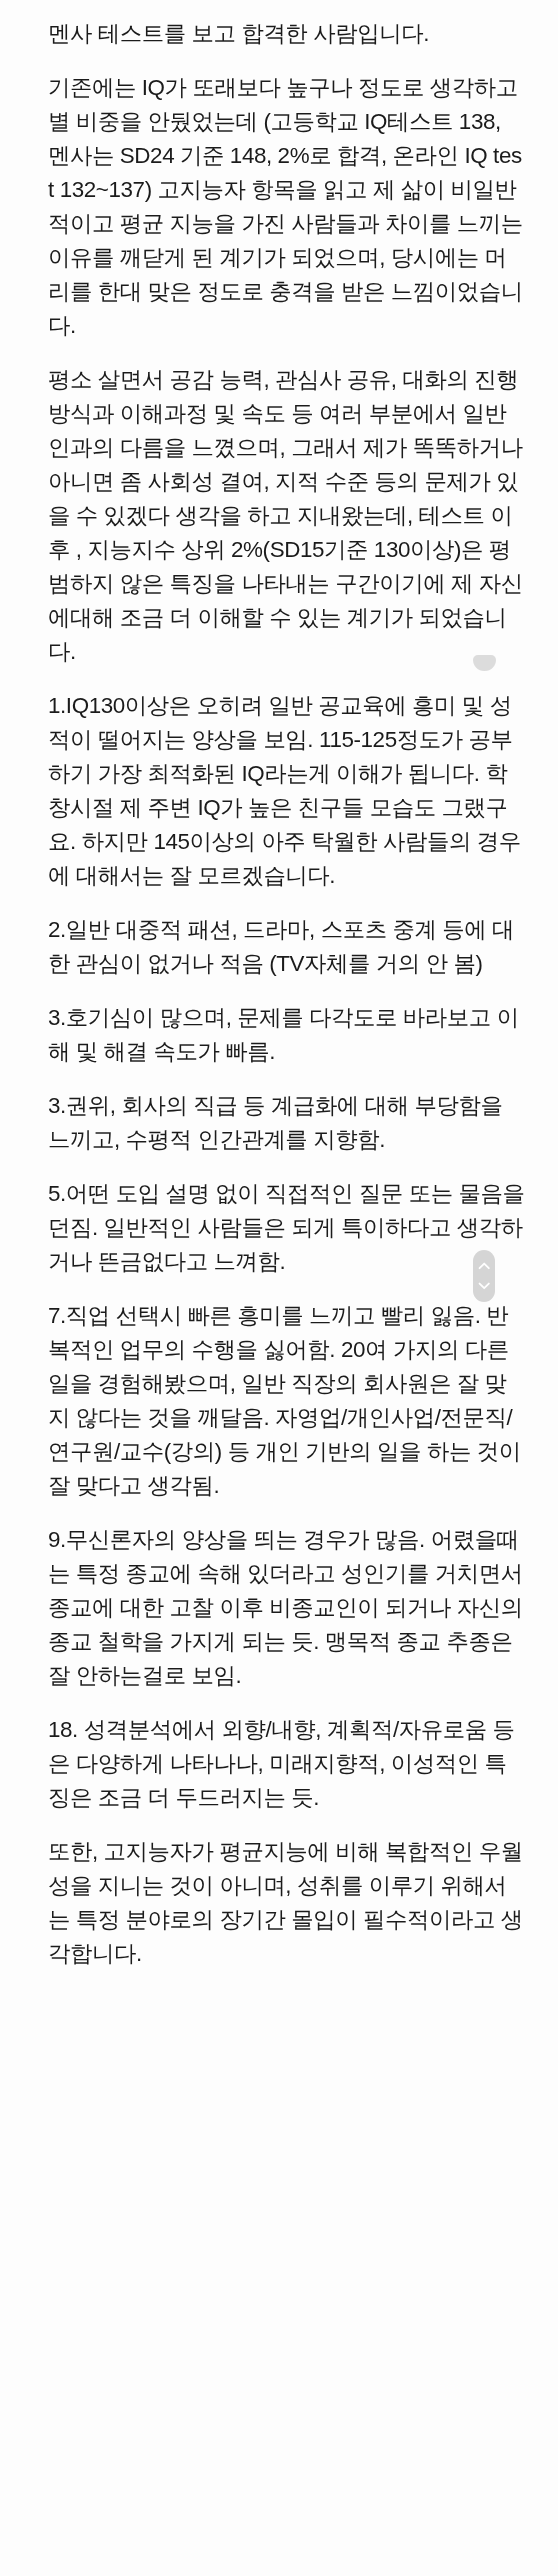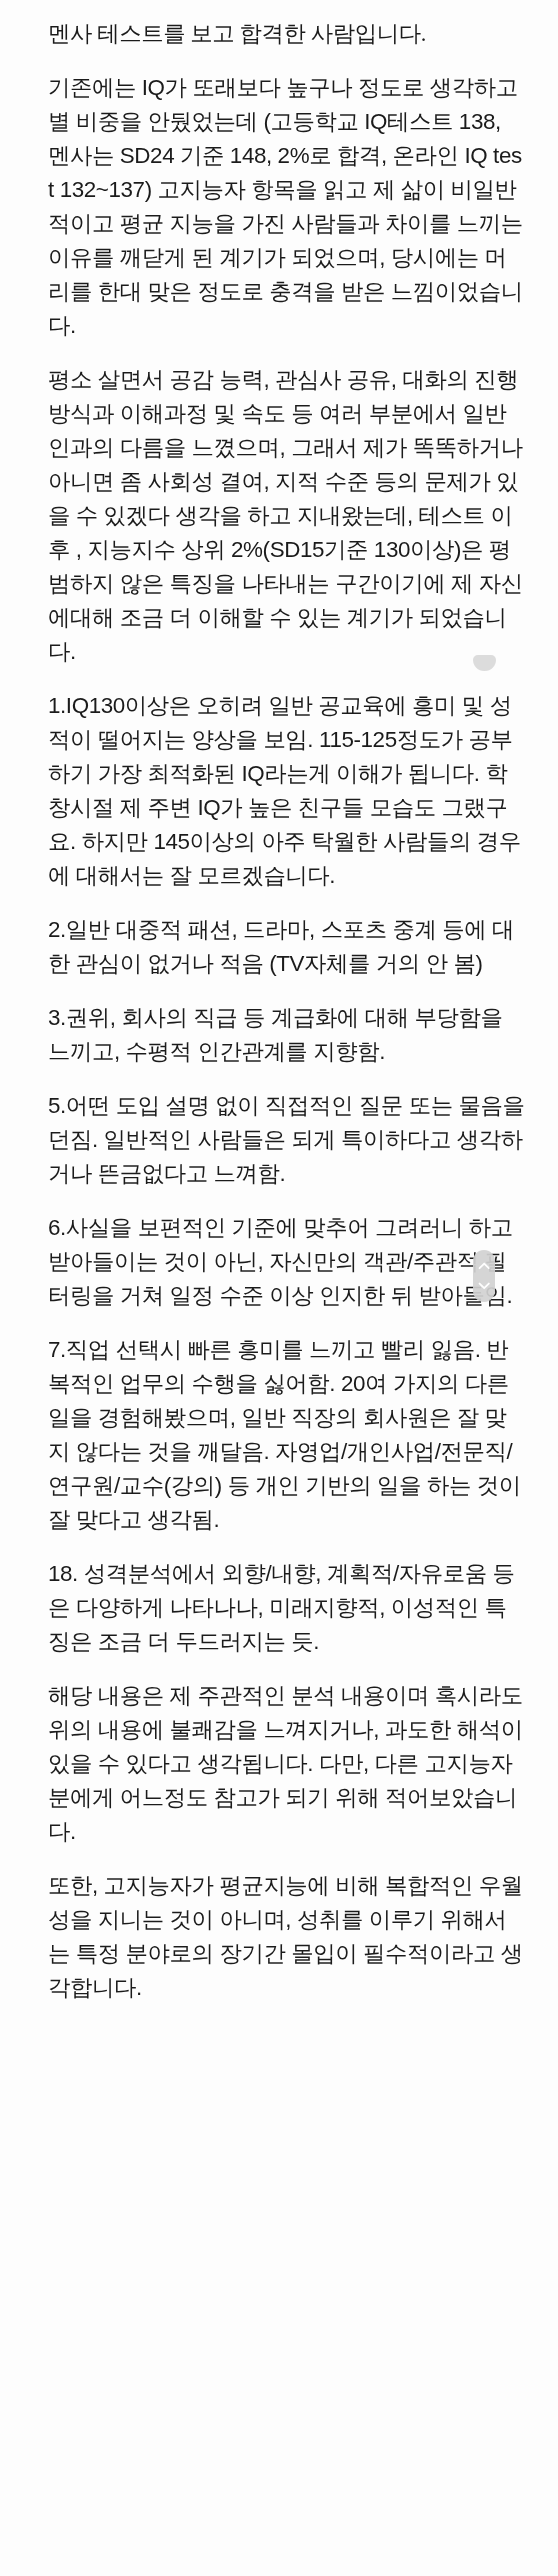--- a/index.html
+++ b/index.html
@@ -26,21 +26,20 @@
   .page p {
     margin: 0 0 20px 0;
   }
   .page p.gap-lg {
     margin-top: 12.4px;
   }
   .doc-title {
     font-size: 22.4px;
     line-height: 34px;
     margin-bottom: 26px;
-    font-family: Liberation Serif, serif;
   }
   
   .scroll-hint {
     position: absolute;
     left: 473px;
     top: 655px;
     width: 23px;
     height: 16.2px;
     background: #d3d3d3;
     opacity: 0.8;
@@ -74,26 +73,26 @@
 </style>
 </head>
 <body>
 
 <div class="page">
   <p class="doc-title">멘사 테스트를 보고 합격한 사람입니다.</p>
   <p>기존에는 IQ가 또래보다 높구나 정도로 생각하고 별 비중을 안뒀었는데 (고등학교 IQ테스트 138, 멘사는 SD24 기준 148, 2%로 합격, 온라인 IQ test 132~137) 고지능자 항목을 읽고 제 삶이 비일반적이고 평균 지능을 가진 사람들과 차이를 느끼는 이유를 깨닫게 된 계기가 되었으며, 당시에는 머리를 한대 맞은 정도로 충격을 받은 느낌이었습니다.</p>
   <p>평소 살면서 공감 능력, 관심사 공유, 대화의 진행 방식과 이해과정 및 속도 등 여러 부분에서 일반인과의 다름을 느꼈으며, 그래서 제가 똑똑하거나 아니면 좀 사회성 결여, 지적 수준 등의 문제가 있을 수 있겠다 생각을 하고 지내왔는데, 테스트 이후 , 지능지수 상위 2%(SD15기준 130이상)은 평범하지 않은 특징을 나타내는 구간이기에 제 자신에대해 조금 더 이해할 수 있는 계기가 되었습니다.</p>
   <p>1.IQ130이상은 오히려 일반 공교육에 흥미 및 성적이 떨어지는 양상을 보임.  115-125정도가 공부하기 가장 최적화된 IQ라는게 이해가 됩니다.  학창시절 제 주변 IQ가 높은 친구들 모습도 그랬구요.  하지만 145이상의 아주 탁월한 사람들의 경우에 대해서는 잘 모르겠습니다.</p>
   <p>2.일반 대중적 패션, 드라마, 스포츠 중계 등에 대한 관심이 없거나 적음 (TV자체를 거의 안 봄)</p>
+  <p class="gap-lg">3.호기심이 많으며, 문제를 다각도로 바라보고 이해 및 해결 속도가 빠름.</p>
   <p>3.권위, 회사의 직급 등 계급화에 대해 부당함을 느끼고, 수평적 인간관계를 지향함.</p>
   <p>5.어떤 도입 설명 없이 직접적인 질문 또는 물음을 던짐. 일반적인 사람들은 되게 특이하다고 생각하거나 뜬금없다고 느껴함.</p>
-  <p>6.사실을 보편적인 기준에 맞추어 그려러니 하고 받아들이는 것이 아닌, 자신만의 객관/주관적 필터링을 거쳐 일정 수준 이상 인지한 뒤 받아들임.</p>
   <p class="gap-lg">7.직업 선택시 빠른 흥미를 느끼고 빨리 잃음. 반복적인 업무의 수행을 싫어함.  20여 가지의 다른 일을 경험해봤으며, 일반 직장의 회사원은 잘 맞지 않다는 것을 깨달음.  자영업/개인사업/전문직/연구원/교수(강의) 등 개인 기반의 일을 하는 것이 잘 맞다고 생각됨.</p>
+  <p class="gap-lg">9.무신론자의 양상을 띄는 경우가 많음. 어렸을때는 특정 종교에 속해 있더라고 성인기를 거치면서 종교에 대한 고찰 이후 비종교인이 되거나 자신의 종교 철학을 가지게 되는 듯. 맹목적 종교 추종은 잘 안하는걸로 보임.</p>
   <p>18. 성격분석에서 외향/내향, 계획적/자유로움 등은 다양하게 나타나나, 미래지향적, 이성적인 특징은 조금 더 두드러지는 듯.</p>
-  <p>해당 내용은 제 주관적인 분석 내용이며 혹시라도 위의 내용에 불쾌감을 느껴지거나, 과도한 해석이 있을 수 있다고 생각됩니다. 다만, 다른 고지능자 분에게 어느정도 참고가 되기 위해 적어보았습니다.</p>
   <p>또한, 고지능자가 평균지능에 비해 복합적인 우월성을 지니는 것이 아니며, 성취를 이루기 위해서는 특정 분야로의 장기간 몰입이 필수적이라고 생각합니다.</p>
 
 </div>
 
 <div class="scroll-hint"></div>
 
 <div class="scroll-widget">
   <span class="chev">
     <svg viewBox="0 0 16 10" xmlns="http://www.w3.org/2000/svg">
       <polyline points="2,8 8,2 14,8" fill="none" stroke="#ffffff" stroke-width="2.4" stroke-linecap="round" stroke-linejoin="round"></polyline>

